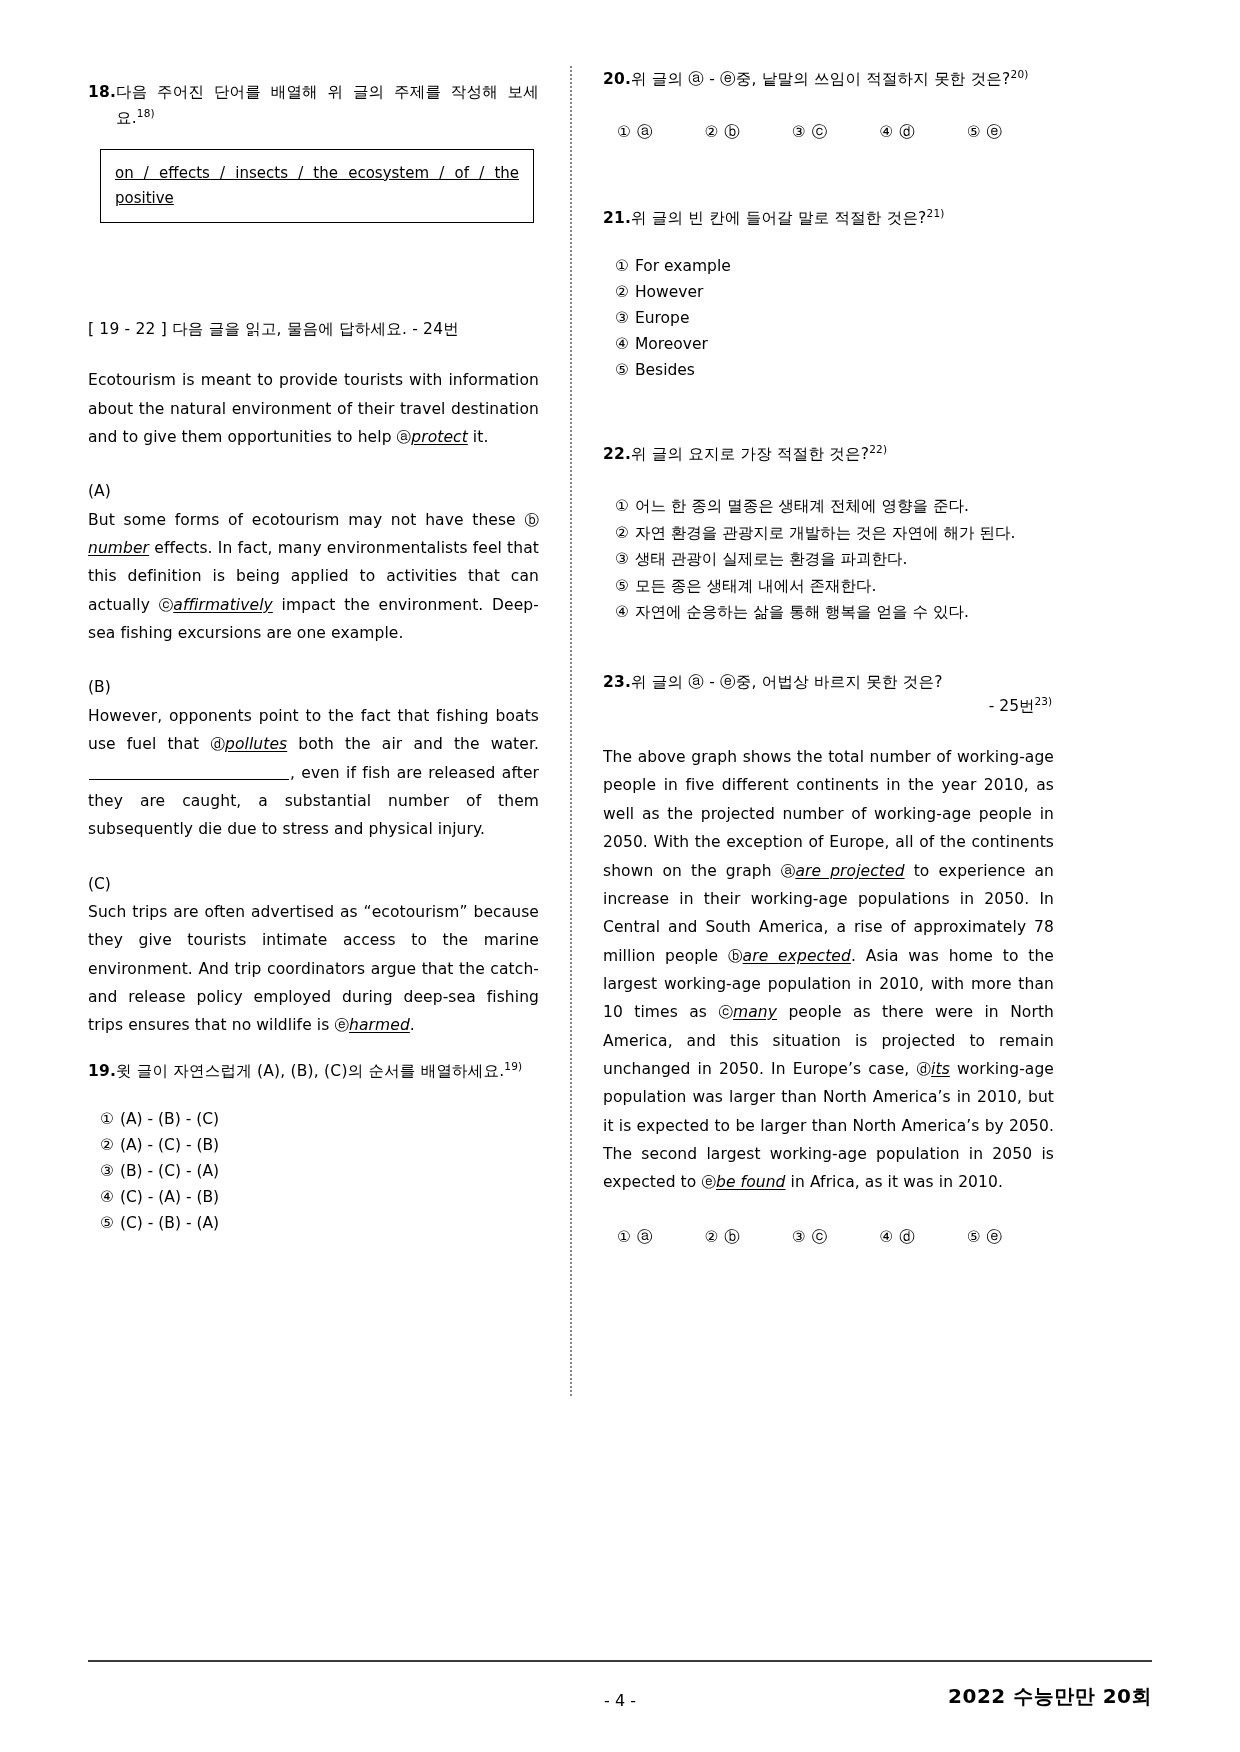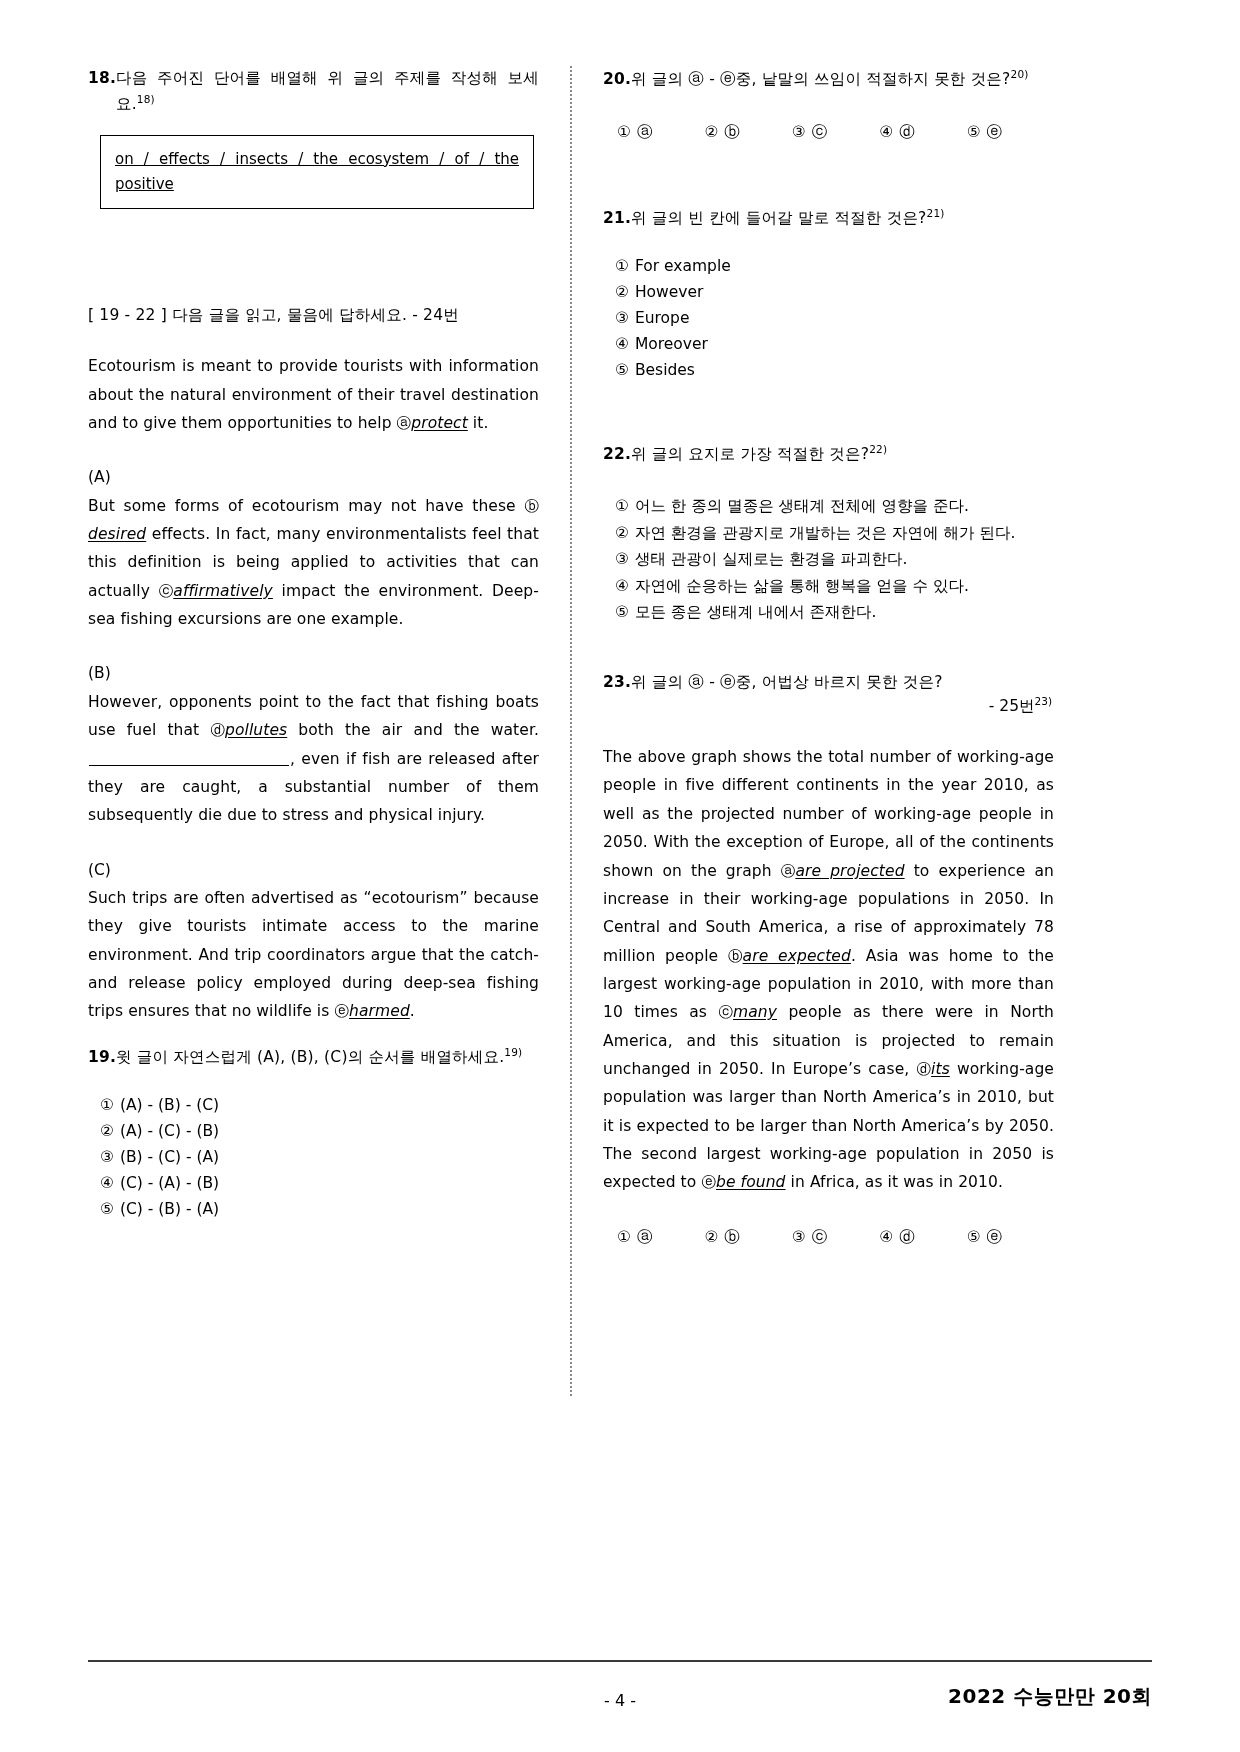--- a/index.html
+++ b/index.html
@@ -36,21 +36,21 @@
   
   .columns {
     display: flex;
     margin-top: 26px;
     height: 1330px;
   }
   .col {
     width: 465px;
     position: relative;
   }
-  .col-left { padding-right: 14px; }
+  .col-left { padding-right: 14px; margin-top: 14px; }
   .col-divider {
     width: 36px;
     display: flex;
     justify-content: center;
   }
   .col-divider .vline {
     width: 0;
     border-left: 2px dotted #888;
     height: 100%;
   }
@@ -218,21 +218,21 @@
       <div class="spacer-md"></div>
 
       <div class="passage">
         <span>Ecotourism is meant to provide tourists with information about the natural environment of their travel destination and to give them opportunities to help </span><span class="circ">ⓐ</span><u class="plain">protect</u><span> it.</span>
       </div>
 
       <div class="spacer-md"></div>
 
       <div class="para-label">(A)</div>
       <div class="passage">
-        <span>But some forms of ecotourism may not have these </span><span class="circ">ⓑ</span><u class="plain">desired</u><span> effects. In fact, many environmentalists feel that this definition is being applied to activities that can actually </span><span class="circ">ⓒ</span><u class="plain">affirmatively</u><span> impact the environment. Deep-sea fishing excursions are one example.</span>
+        <span>But some forms of ecotourism may not have these </span><span class="circ">ⓑ</span><u class="plain">number</u><span> effects. In fact, many environmentalists feel that this definition is being applied to activities that can actually </span><span class="circ">ⓒ</span><u class="plain">affirmatively</u><span> impact the environment. Deep-sea fishing excursions are one example.</span>
       </div>
 
       <div class="spacer-md"></div>
 
       <div class="para-label">(B)</div>
       <div class="passage">
         <span>However, opponents point to the fact that fishing boats use fuel that </span><span class="circ">ⓓ</span><u class="plain">pollutes</u><span> both the air and the water. </span><span class="blankline"></span><span>, even if fish are released after they are caught, a substantial number of them subsequently die due to stress and physical injury.</span>
       </div>
 
       <div class="spacer-md"></div>
@@ -300,22 +300,22 @@
 
       <div class="q">
         <div class="q-head">
           <span class="qnum">22.</span><span>위 글의 요지로 가장 적절한 것은?</span><span class="sup">22)</span>
         </div>
         <div class="spacer-md"></div>
         <div class="choices-list">
           <span class="ch"><span class="marker">①</span><span>어느 한 종의 멸종은 생태계 전체에 영향을 준다.</span></span>
           <span class="ch"><span class="marker">②</span><span>자연 환경을 관광지로 개발하는 것은 자연에 해가 된다.</span></span>
           <span class="ch"><span class="marker">③</span><span>생태 관광이 실제로는 환경을 파괴한다.</span></span>
+          <span class="ch"><span class="marker">⑤</span><span>모든 종은 생태계 내에서 존재한다.</span></span>
           <span class="ch"><span class="marker">④</span><span>자연에 순응하는 삶을 통해 행복을 얻을 수 있다.</span></span>
-          <span class="ch"><span class="marker">⑤</span><span>모든 종은 생태계 내에서 존재한다.</span></span>
         </div>
       </div>
 
       <div class="spacer-lg"></div>
 
       <div class="q">
         <div class="q-head">
           <span class="qnum">23.</span><span>위 글의 ⓐ - ⓔ중, 어법상 바르지 못한 것은?</span>
         </div>
         <div class="q-note-right">

